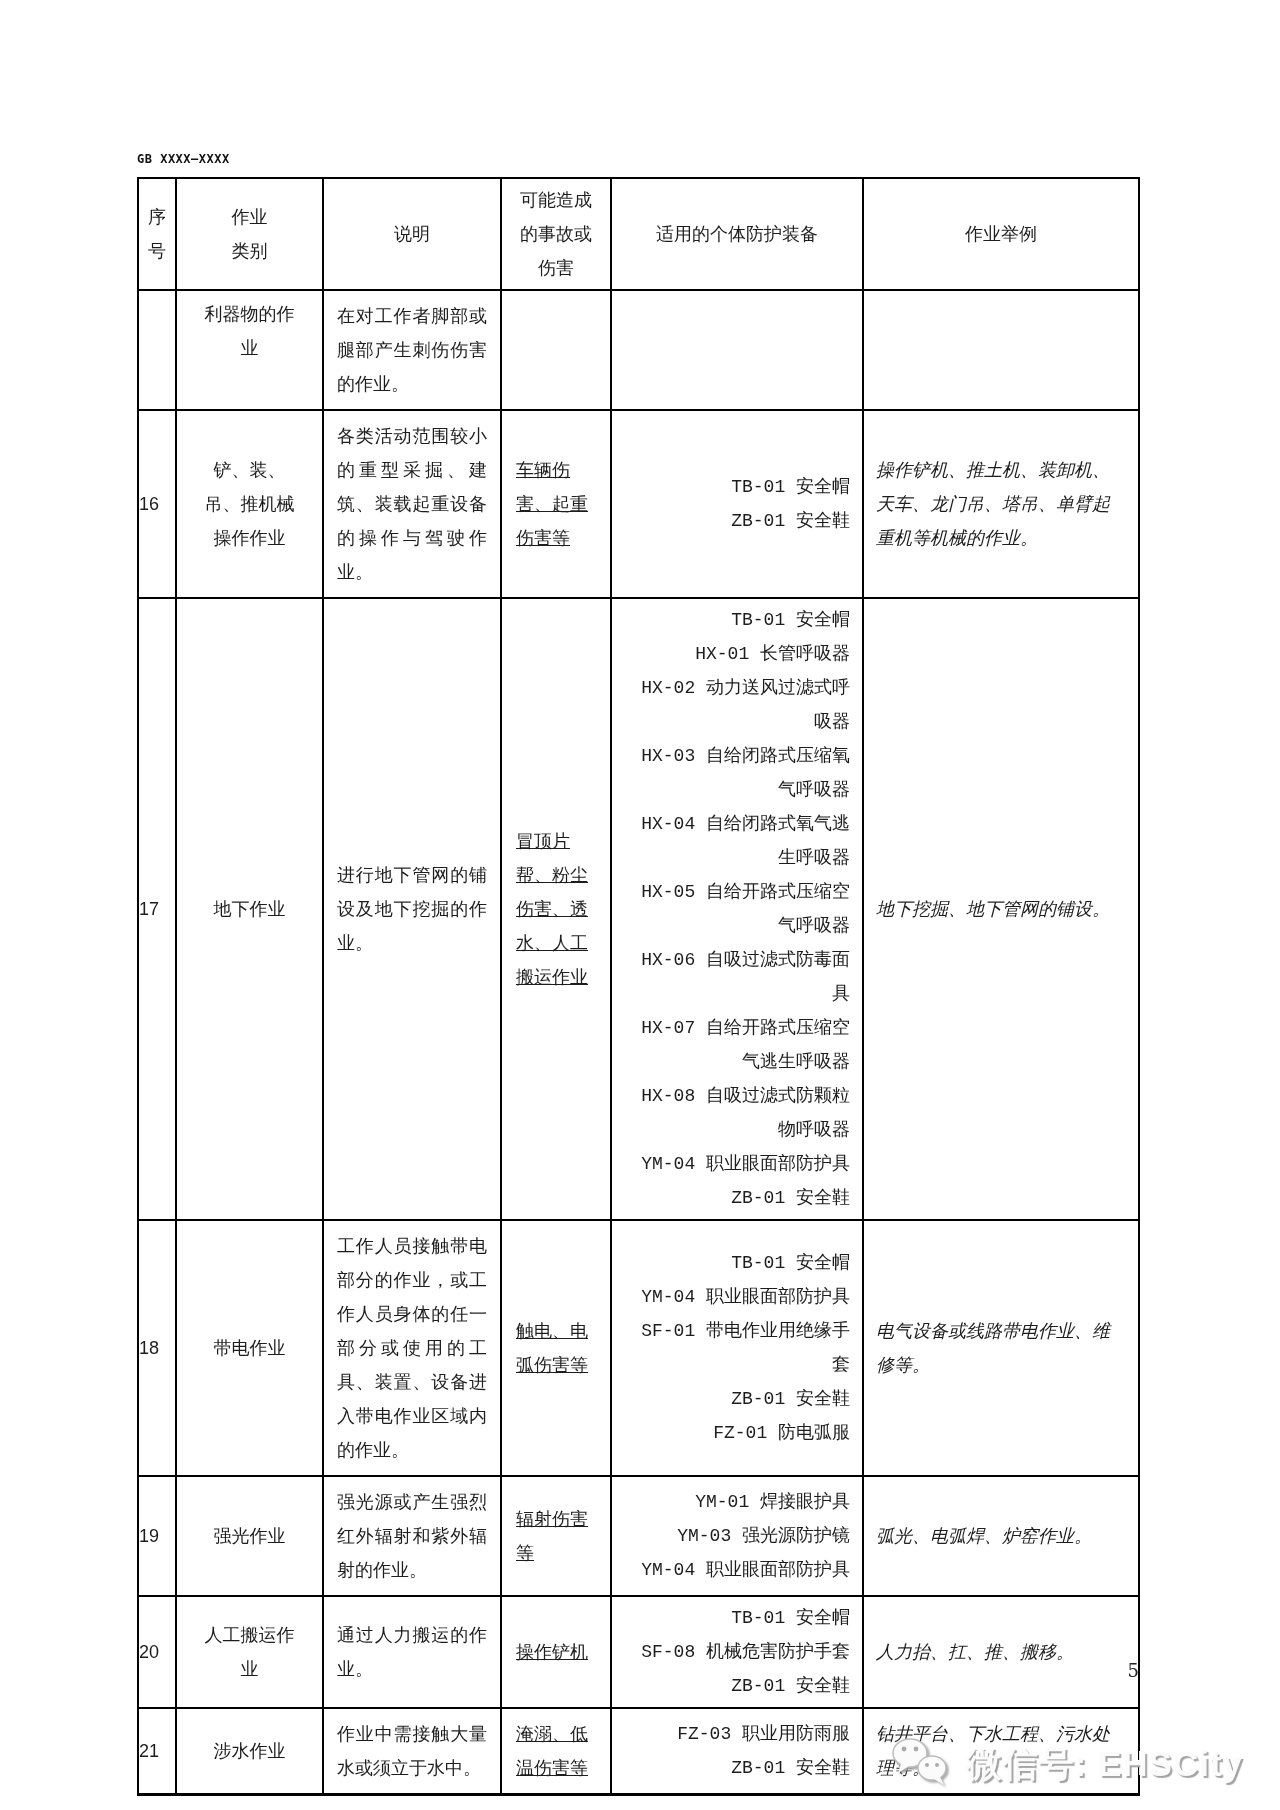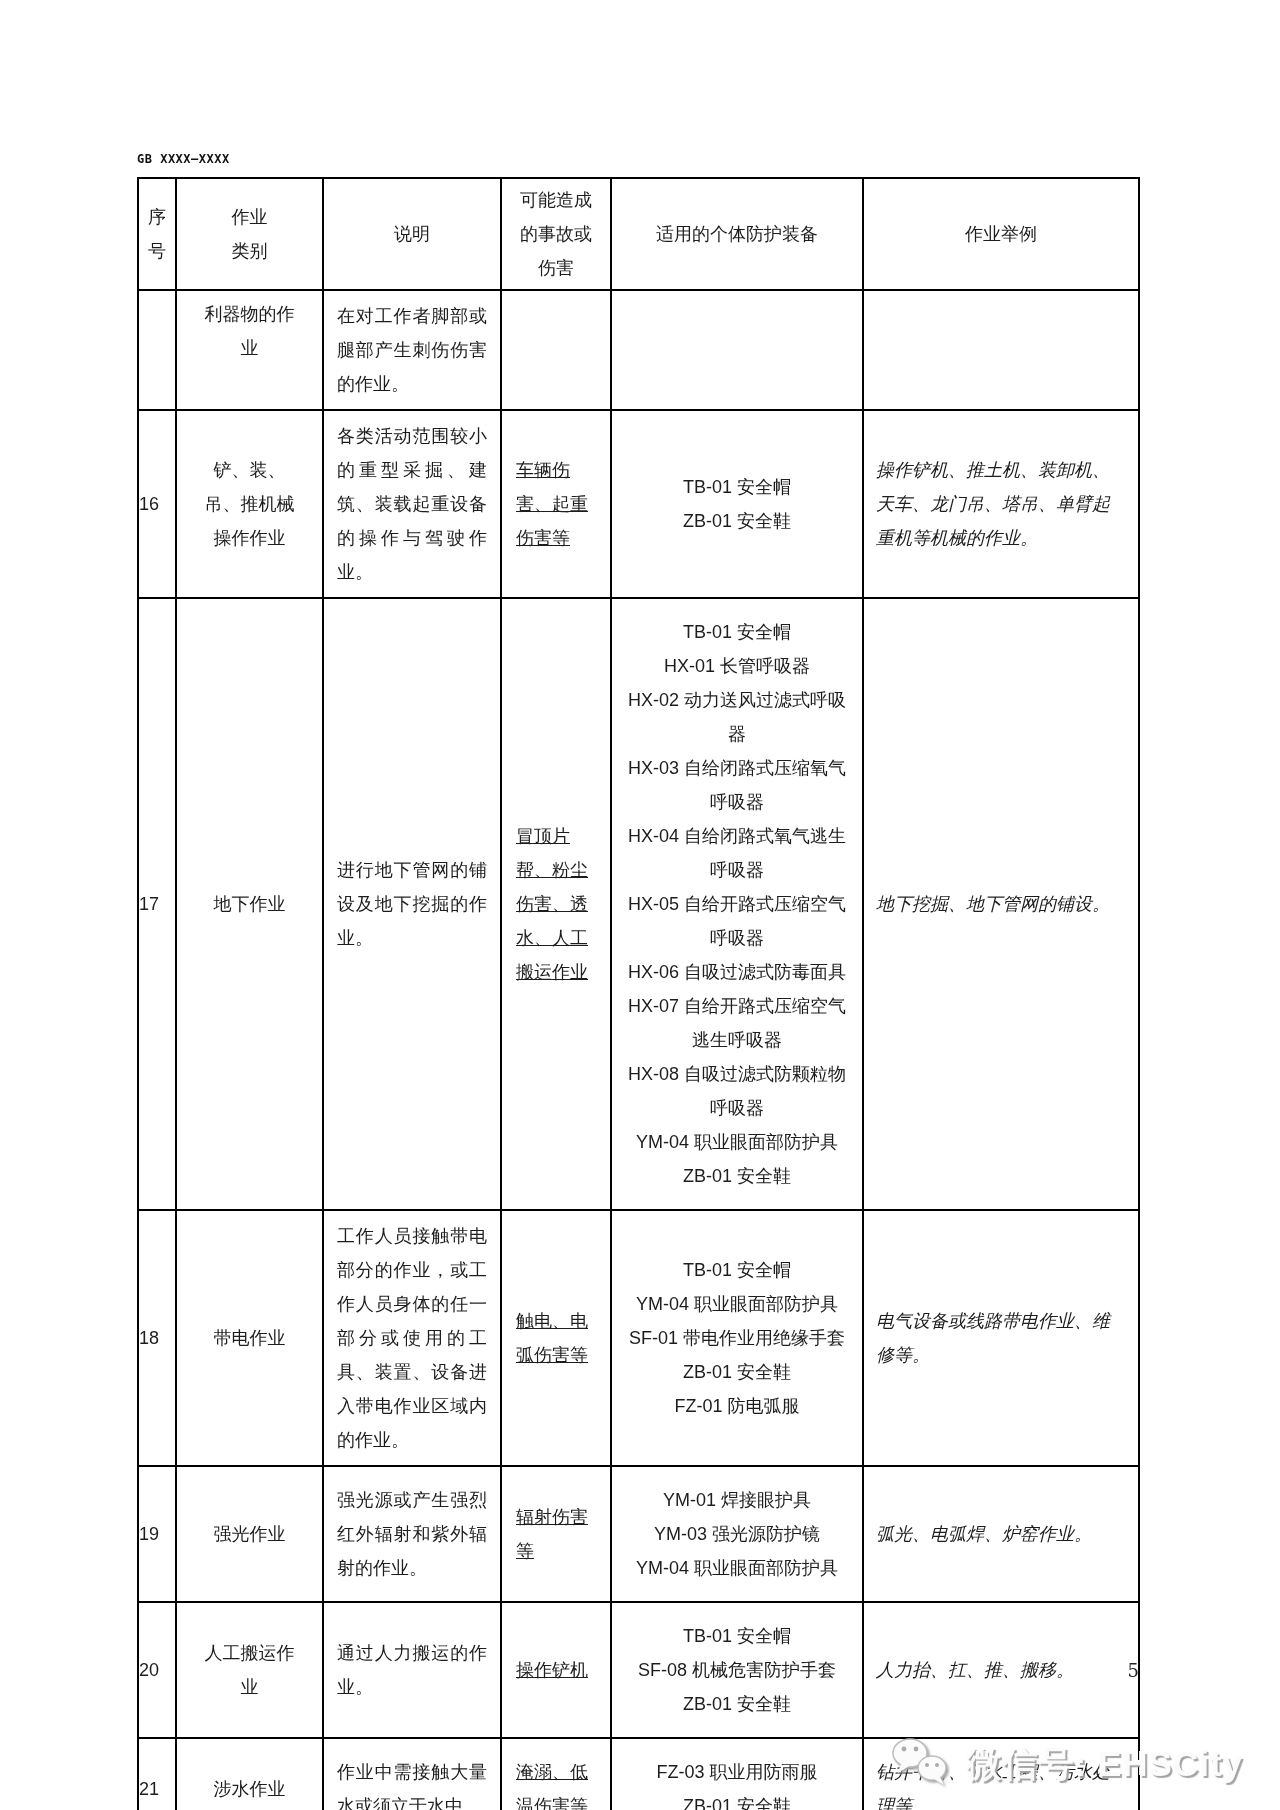--- a/index.html
+++ b/index.html
@@ -30,21 +30,21 @@
     line-height: 34px;
     vertical-align: middle;
     color: #1d1d1d;
     overflow: hidden;
   }
   th.hdr { text-align: center; white-space: pre-line; padding: 4px 6px; }
   td.c-no  { text-align: left; font-size: 17px; margin-left: 28px; }
   td.c-cat { text-align: center; padding: 6px 27px; }
   td.c-desc{ text-align: justify; padding: 8px 13px; }
   td.c-haz { text-align: left; padding: 8px 14px; text-decoration: underline; }
-  td.c-ppe { text-align: center; padding: 16px 12px; white-space: pre-line; }
+  td.c-ppe { text-align: right; padding: 4px 12px; white-space: pre-line; font-family: Liberation Mono, monospace; }
   td.c-ex  { text-align: left; padding: 8px 12px; font-style: italic; }
   tr.cont td { vertical-align: top; }
   .page-number {
     position: absolute; top: 1660px; right: 141px;
     font-family: "DejaVu Serif", serif;
     font-size: 18px; color: #222;
   }
   .watermark {
     position: absolute; top: 1733px; right: 37px;
     display: flex; align-items: center; gap: 14px;

